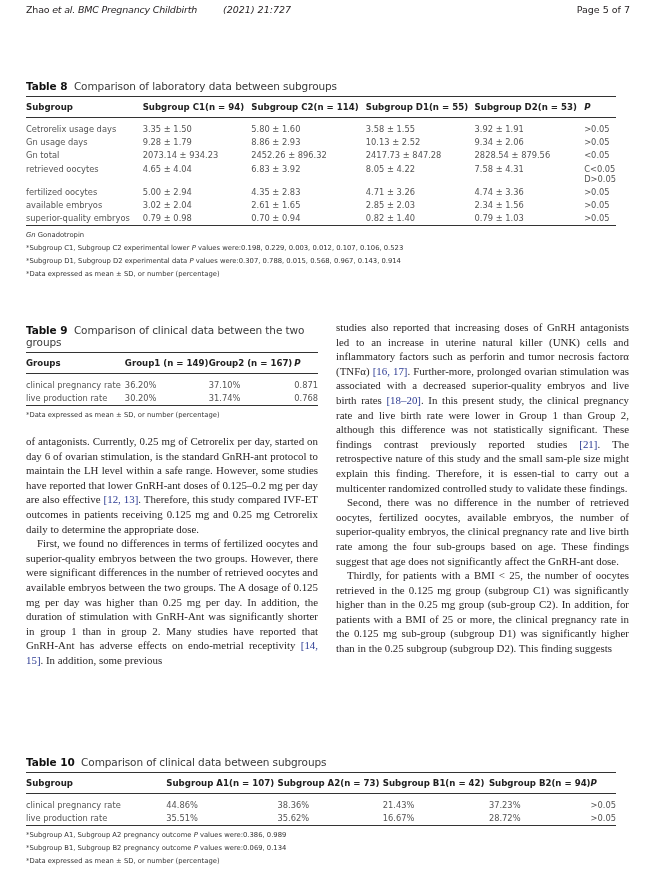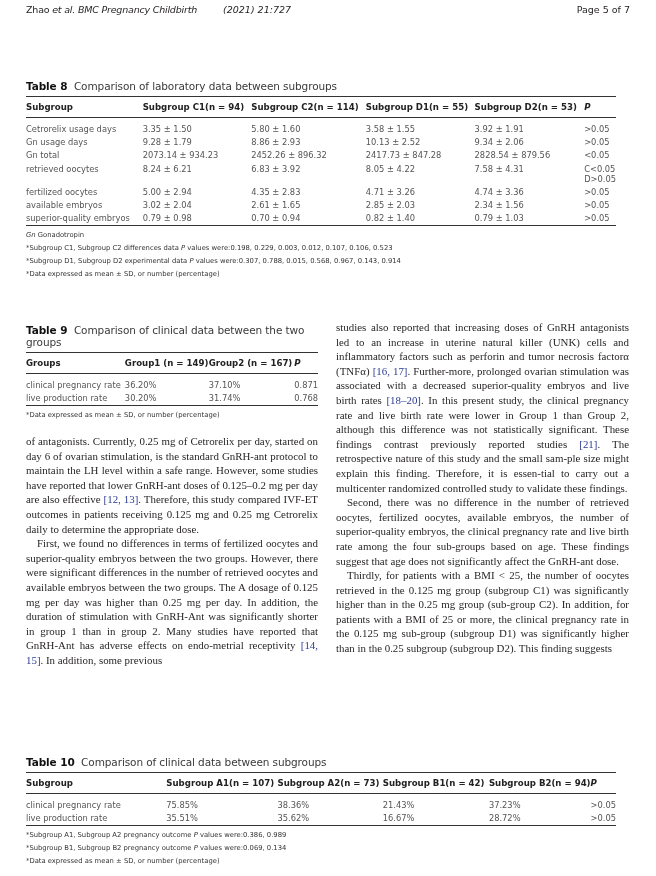--- a/index.html
+++ b/index.html
@@ -80,21 +80,21 @@
       <tr>
         <td>Gn total</td>
         <td>2073.14 ± 934.23</td>
         <td>2452.26 ± 896.32</td>
         <td>2417.73 ± 847.28</td>
         <td>2828.54 ± 879.56</td>
         <td>&lt;0.05</td>
       </tr>
       <tr>
         <td>retrieved oocytes</td>
-        <td>8.24 ± 6.21</td>
+        <td>4.65 ± 4.04</td>
         <td>6.83 ± 3.92</td>
         <td>8.05 ± 4.22</td>
         <td>7.58 ± 4.31</td>
         <td>
             <div>C&lt;0.05</div>
             <div>D&gt;0.05</div>
           </td>
       </tr>
       <tr>
         <td>fertilized oocytes</td>
@@ -117,21 +117,21 @@
         <td>0.79 ± 0.98</td>
         <td>0.70 ± 0.94</td>
         <td>0.82 ± 1.40</td>
         <td>0.79 ± 1.03</td>
         <td>&gt;0.05</td>
       </tr>
     </tbody>
   </table>
   <div class="notes">
     <div><i>Gn</i> <span>Gonadotropin</span></div>
-    <div><span>*Subgroup C1, Subgroup C2 differences data </span><i>P</i><span> values were:0.198, 0.229, 0.003, 0.012, 0.107, 0.106, 0.523</span></div>
+    <div><span>*Subgroup C1, Subgroup C2 experimental lower </span><i>P</i><span> values were:0.198, 0.229, 0.003, 0.012, 0.107, 0.106, 0.523</span></div>
     <div><span>*Subgroup D1, Subgroup D2 experimental data </span><i>P</i><span> values were:0.307, 0.788, 0.015, 0.568, 0.967, 0.143, 0.914</span></div>
     <div>*Data expressed as mean ± SD, or number (percentage)</div>
   </div>
 </div>
 
 <div class="table-block sans" style="top:324px; width:292px;">
   <div class="tbl-caption"><b>Table 9</b>&nbsp; <span>Comparison of clinical data between the two groups</span></div>
   <table class="data">
     <colgroup>
         <col style="width:100px">
@@ -195,21 +195,21 @@
         <th>Subgroup A1(n = 107)</th>
         <th>Subgroup A2(n = 73)</th>
         <th>Subgroup B1(n = 42)</th>
         <th>Subgroup B2(n = 94)</th>
         <th style="font-style:italic">P</th>
       </tr>
     </thead>
     <tbody>
       <tr>
         <td>clinical pregnancy rate</td>
-        <td>75.85%</td>
+        <td>44.86%</td>
         <td>38.36%</td>
         <td>21.43%</td>
         <td>37.23%</td>
         <td>&gt;0.05</td>
       </tr>
       <tr>
         <td>live production rate</td>
         <td>35.51%</td>
         <td>35.62%</td>
         <td>16.67%</td>

